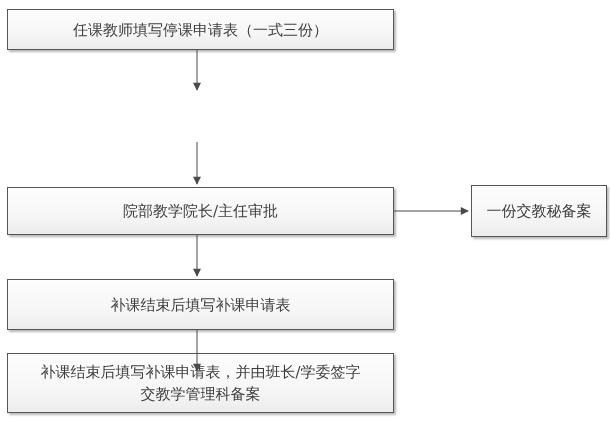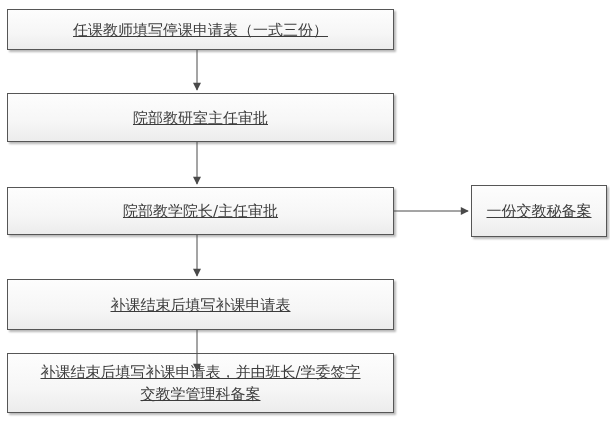--- a/index.html
+++ b/index.html
@@ -25,21 +25,20 @@
     align-items: center;
     justify-content: center;
     text-align: center;
   }
   .flow-label {
     font-size: 15px;
     color: #3c3c3c;
     line-height: 22px;
     white-space: pre-line;
     padding: 0 6px;
-    text-decoration: underline;
   }
   #box-step-1 { left: 7px;   top: 9px;   width: 387px; height: 41px; }
   #box-step-2 { left: 7px;   top: 93px;  width: 387px; height: 49px; }
   #box-step-3 { left: 7px;   top: 187px; width: 387px; height: 48px; justify-content: center; }
   #box-step-4 { left: 7px;   top: 279px; width: 387px; height: 51px; }
   #box-step-5 { left: 7px;   top: 353px; width: 387px; height: 60px; }
   #box-side   { left: 471px; top: 185px; width: 136px; height: 52px; align-items: center; }
   .connectors {
     position: absolute;
     left: 0;
@@ -51,23 +50,20 @@
 </style>
 </head>
 <body>
 
 <div class="canvas">
 
   <div class="flow-box" id="box-step-1">
     <div class="flow-label">任课教师填写停课申请表（一式三份）</div>
   </div>
 
-  <div class="flow-box" id="box-step-2">
-    <div class="flow-label">院部教研室主任审批</div>
-  </div>
 
   <div class="flow-box" id="box-step-3">
     <div class="flow-label">院部教学院长/主任审批</div>
   </div>
 
   <div class="flow-box" id="box-step-4">
     <div class="flow-label">补课结束后填写补课申请表</div>
   </div>
 
   <div class="flow-box" id="box-step-5">

